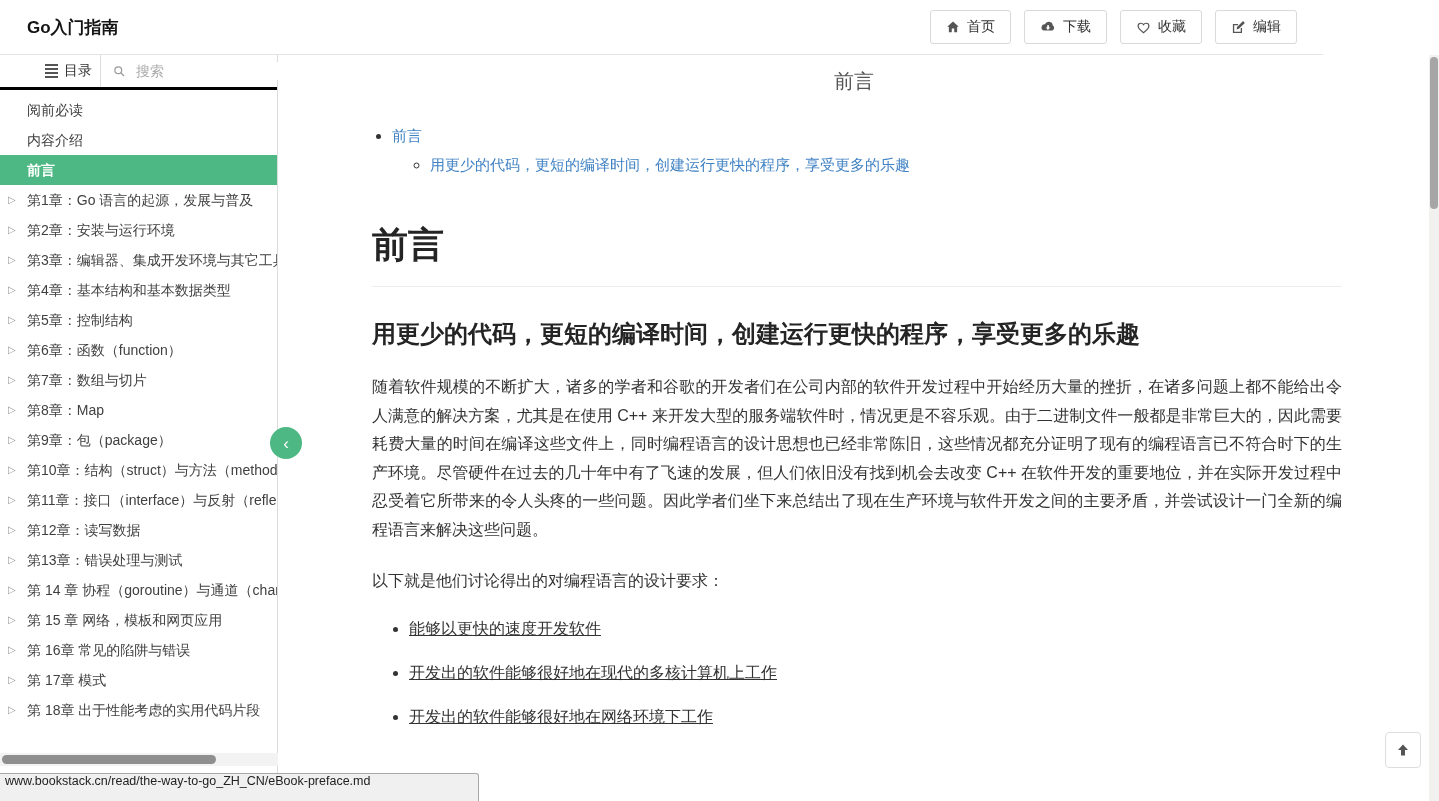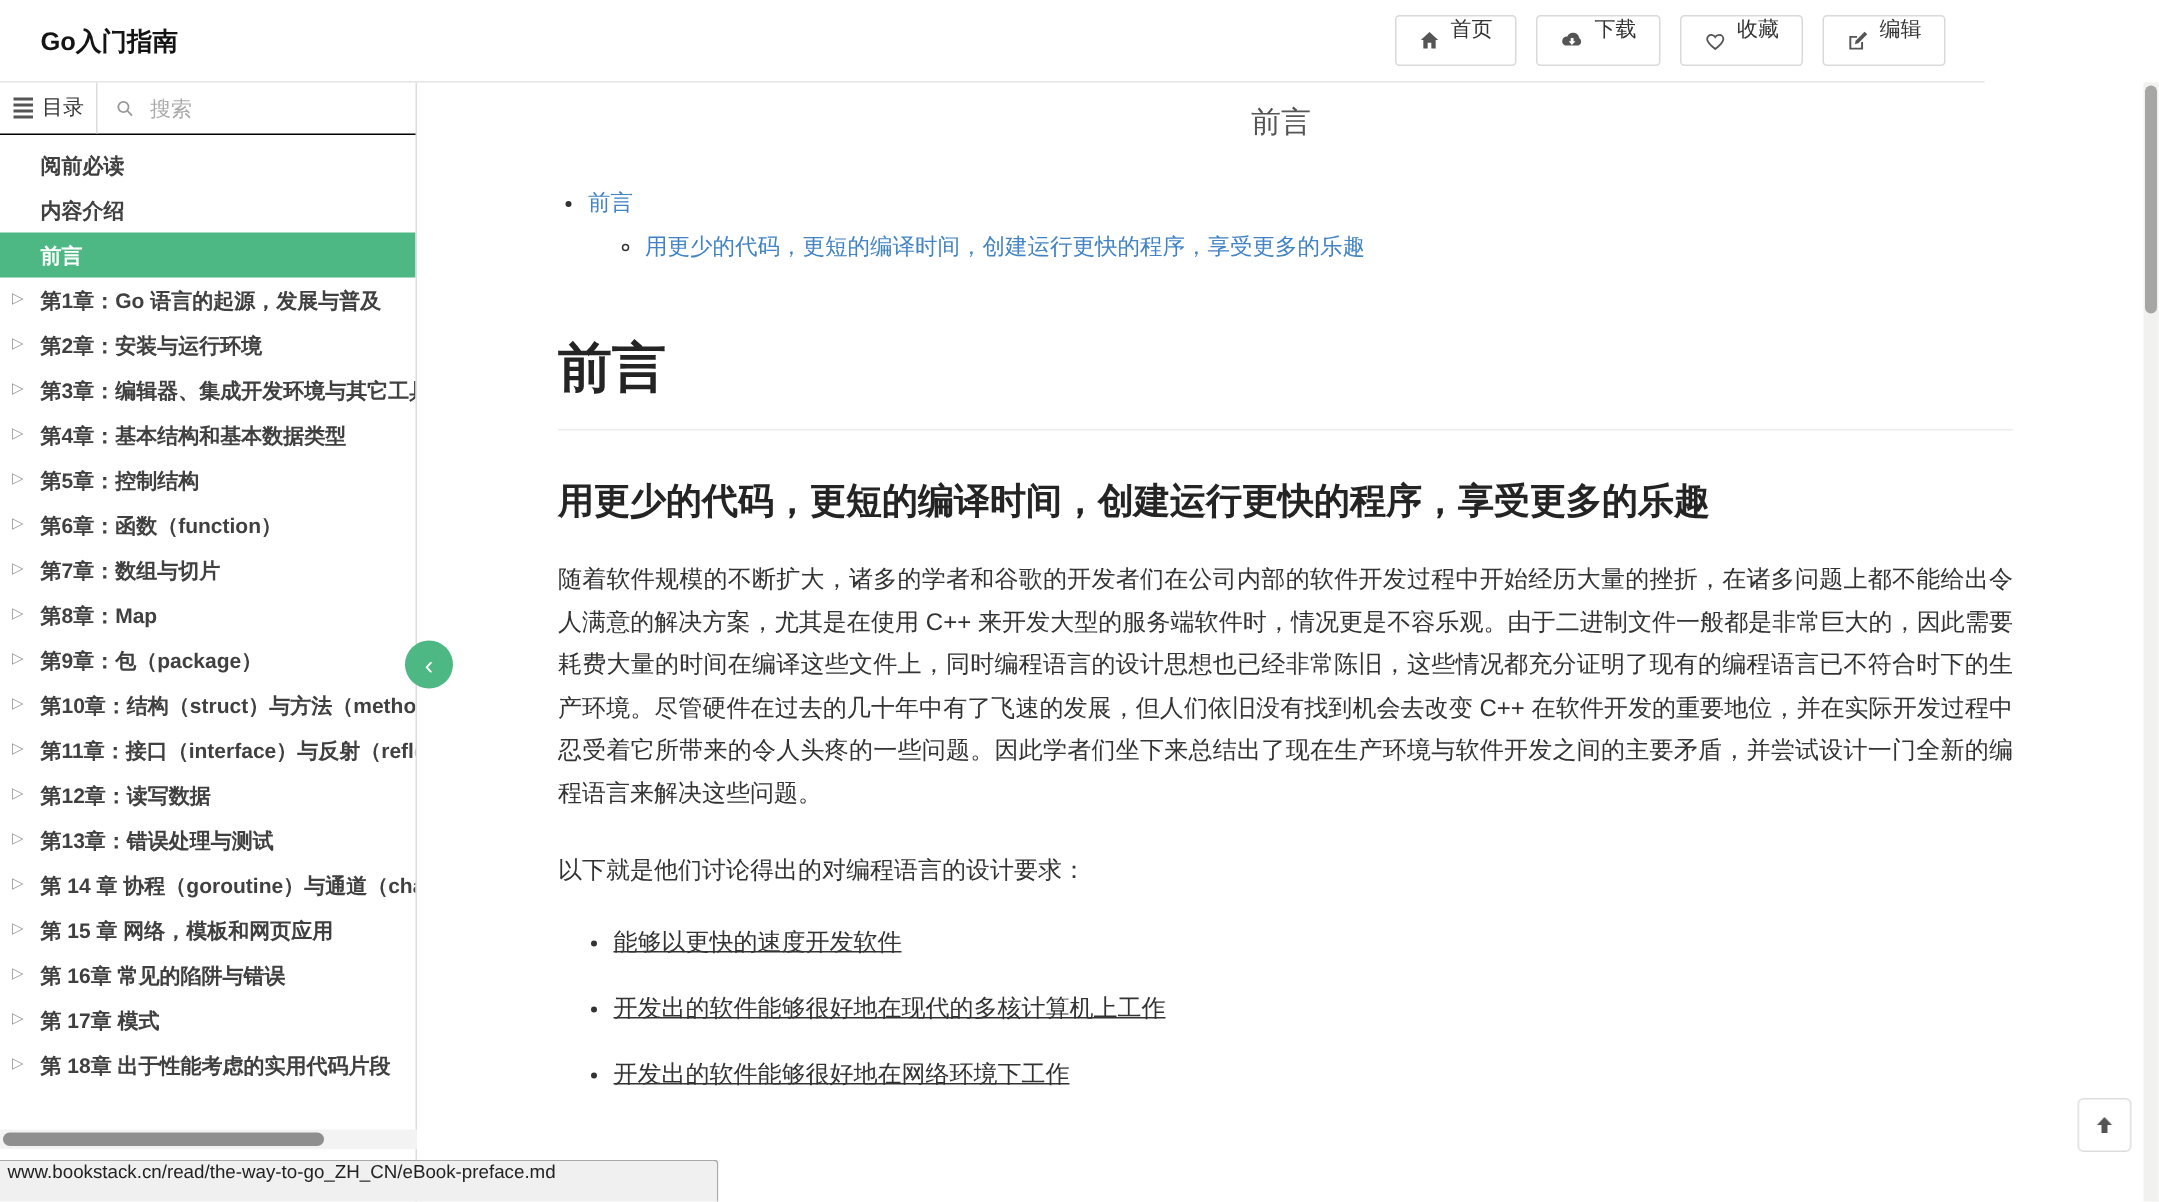--- a/index.html
+++ b/index.html
@@ -10,46 +10,46 @@
   }
   
   .app-header {
     position:fixed; top:0; left:0; width:1323px; height:55px; background:#fff;
     border-bottom:1px solid #e4e4e4; display:flex; align-items:center;
     justify-content:space-between; padding:0 26px 0 27px; z-index:30;
   }
   .book-title { font-size:17px; font-weight:bold; color:#141414; }
   .header-actions { display:flex; gap:13px; }
   .header-btn {
-    display:flex; gap:7px; background:#fff; border:1px solid #d9d9d9;
+    display:flex; align-items:center; gap:7px; background:#fff; border:1px solid #d9d9d9;
     border-radius:3px; height:34px; padding:0 15px; font-size:14px; color:#333; cursor:pointer;
     font-family:inherit;
   }
   .header-btn .hicon { display:inline-flex; align-items:center; }
   
   .sidebar {
     position:fixed; top:55px; left:0; bottom:0; width:278px; background:#fff;
     border-right:1px solid #dcdcdc; z-index:20;
   }
-  .side-top { height:35px; border-bottom:1px solid #000000; display:flex; align-items:stretch; }
+  .side-top { height:35px; border-bottom:3px solid #000000; display:flex; align-items:stretch;padding-left:36px; }
   .toc-tab {
     width:65px; border-right:1px solid #dcdcdc; display:flex; align-items:center; gap:6px;
     padding-left:9px; font-size:14px; color:#333; cursor:pointer; flex:none;
   }
   .hamburger-icon { display:inline-flex; flex-direction:column; gap:2px; }
   .hamburger-icon i { width:13px; height:2px; background:#555; }
   .search-box { flex:1; display:flex; align-items:center; gap:8px; padding-left:12px; }
   .search-box input {
     border:none; outline:none; font-size:14px; color:#333; width:150px; font-family:inherit;
   }
   .search-box input::placeholder { color:#aaa; }
   .menu { list-style:none; margin:5px 0 0; padding:0; overflow:hidden; }
   .menu li {
     height:30px; line-height:30px; font-size:14px; color:#404040; white-space:nowrap;
-    padding-left:27px; position:relative; overflow:hidden; cursor:pointer;font-weight:bold;
+    padding-left:27px; position:relative; overflow:hidden; cursor:pointer;
   }
   .menu li .caret {
     position:absolute; left:8px; top:0; font-size:10px; color:#9a9a9a; line-height:30px;
   }
   .menu li.active { background:var(--accent); color:#fff; font-weight:bold; }
   .h-scrollbar {
     position:absolute; bottom:35px; left:0; width:278px; height:13px; background:#f3f3f3; cursor:pointer;
   }
   .h-thumb {
     position:absolute; left:2px; top:2px; width:214px; height:9px; background:#8f8f8f; border-radius:5px;

